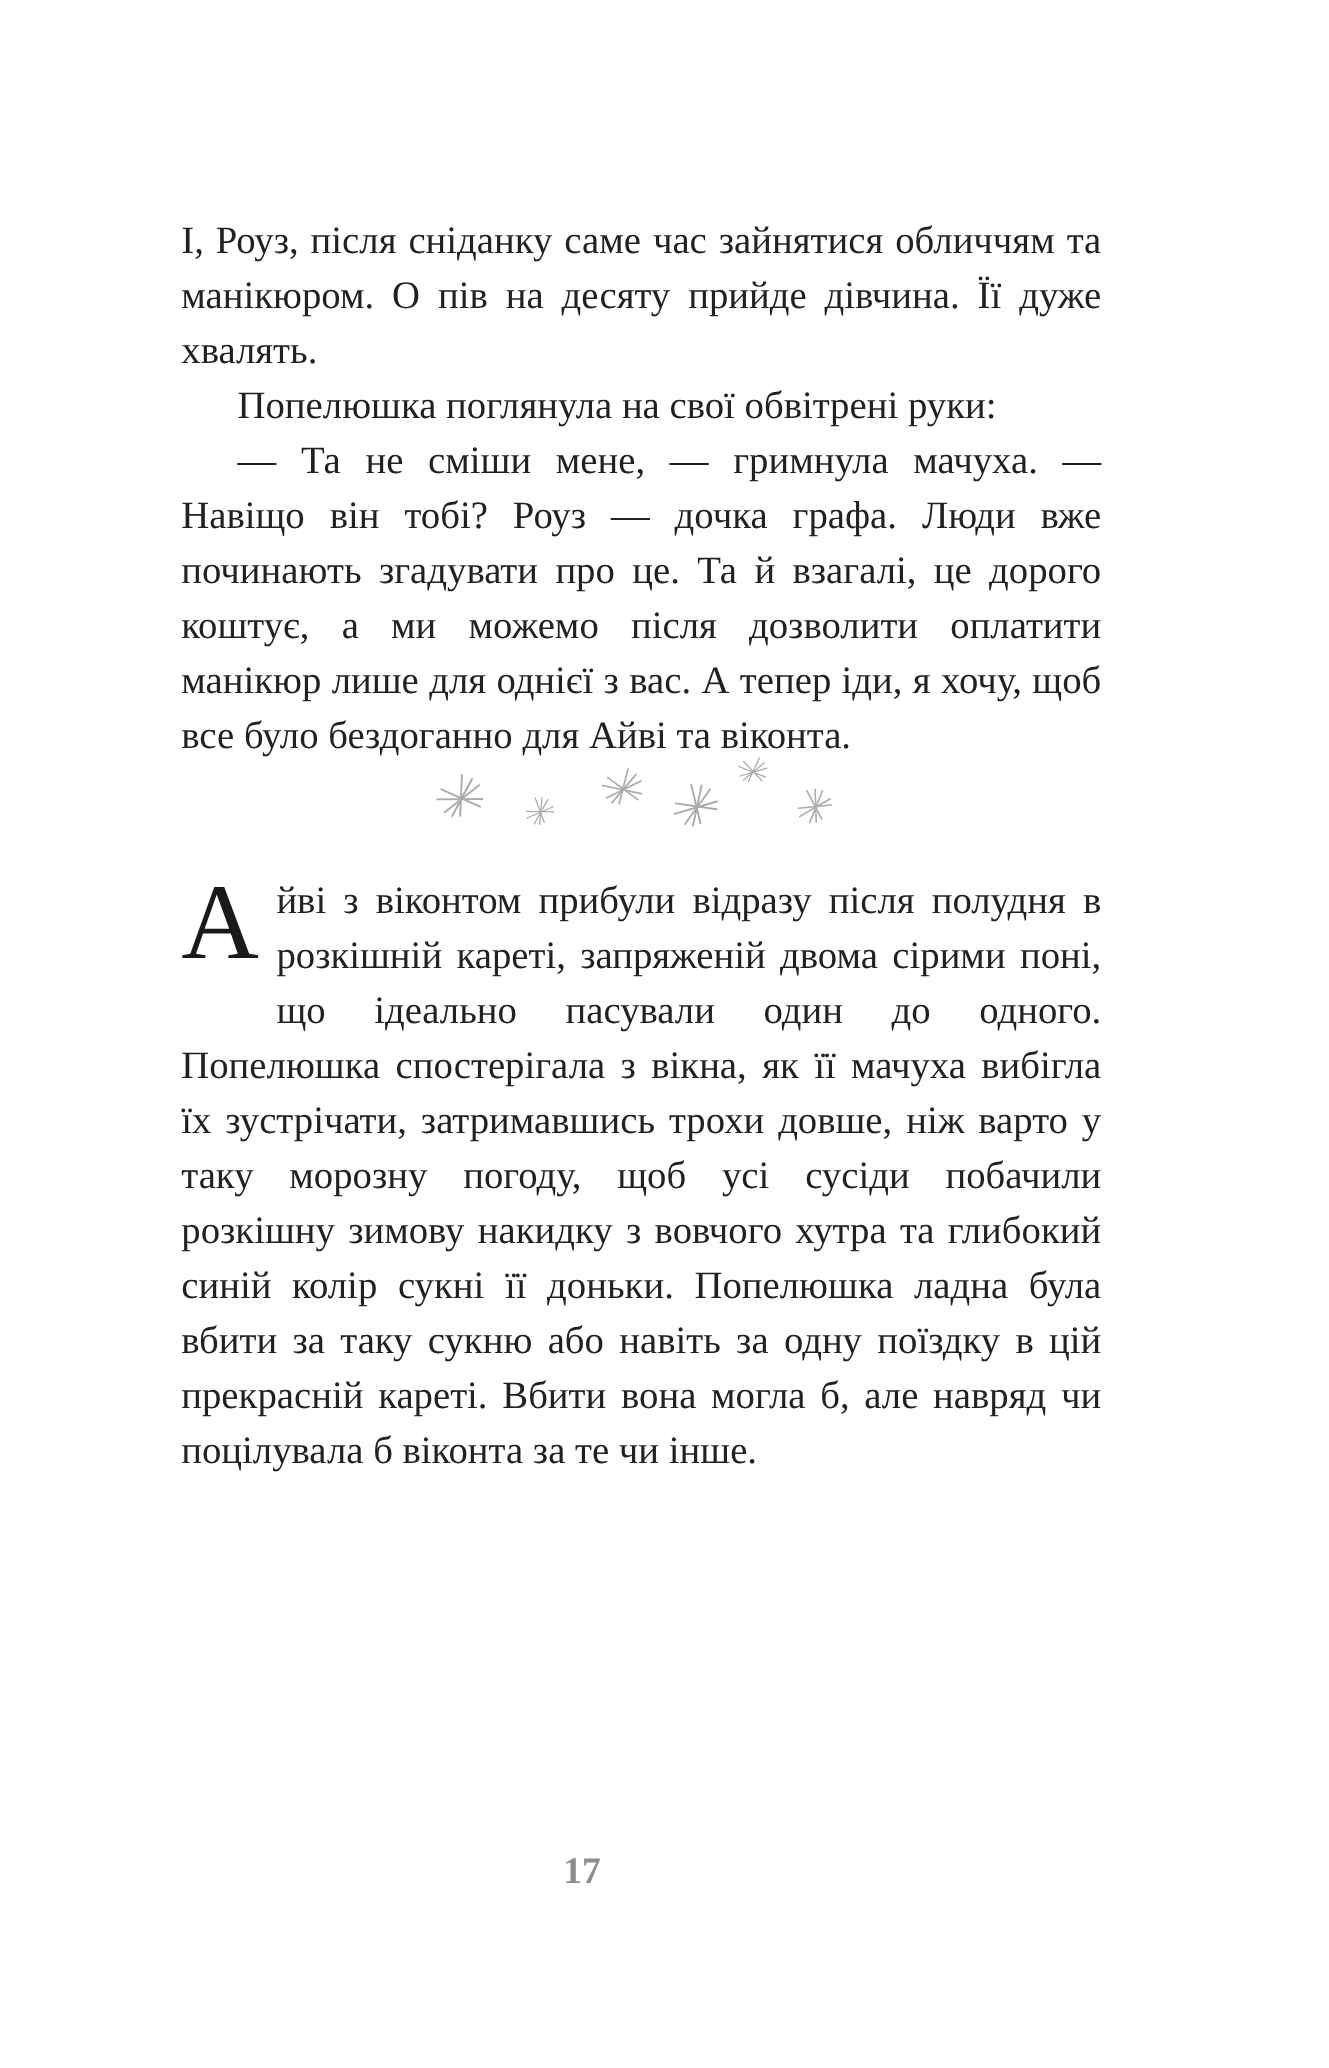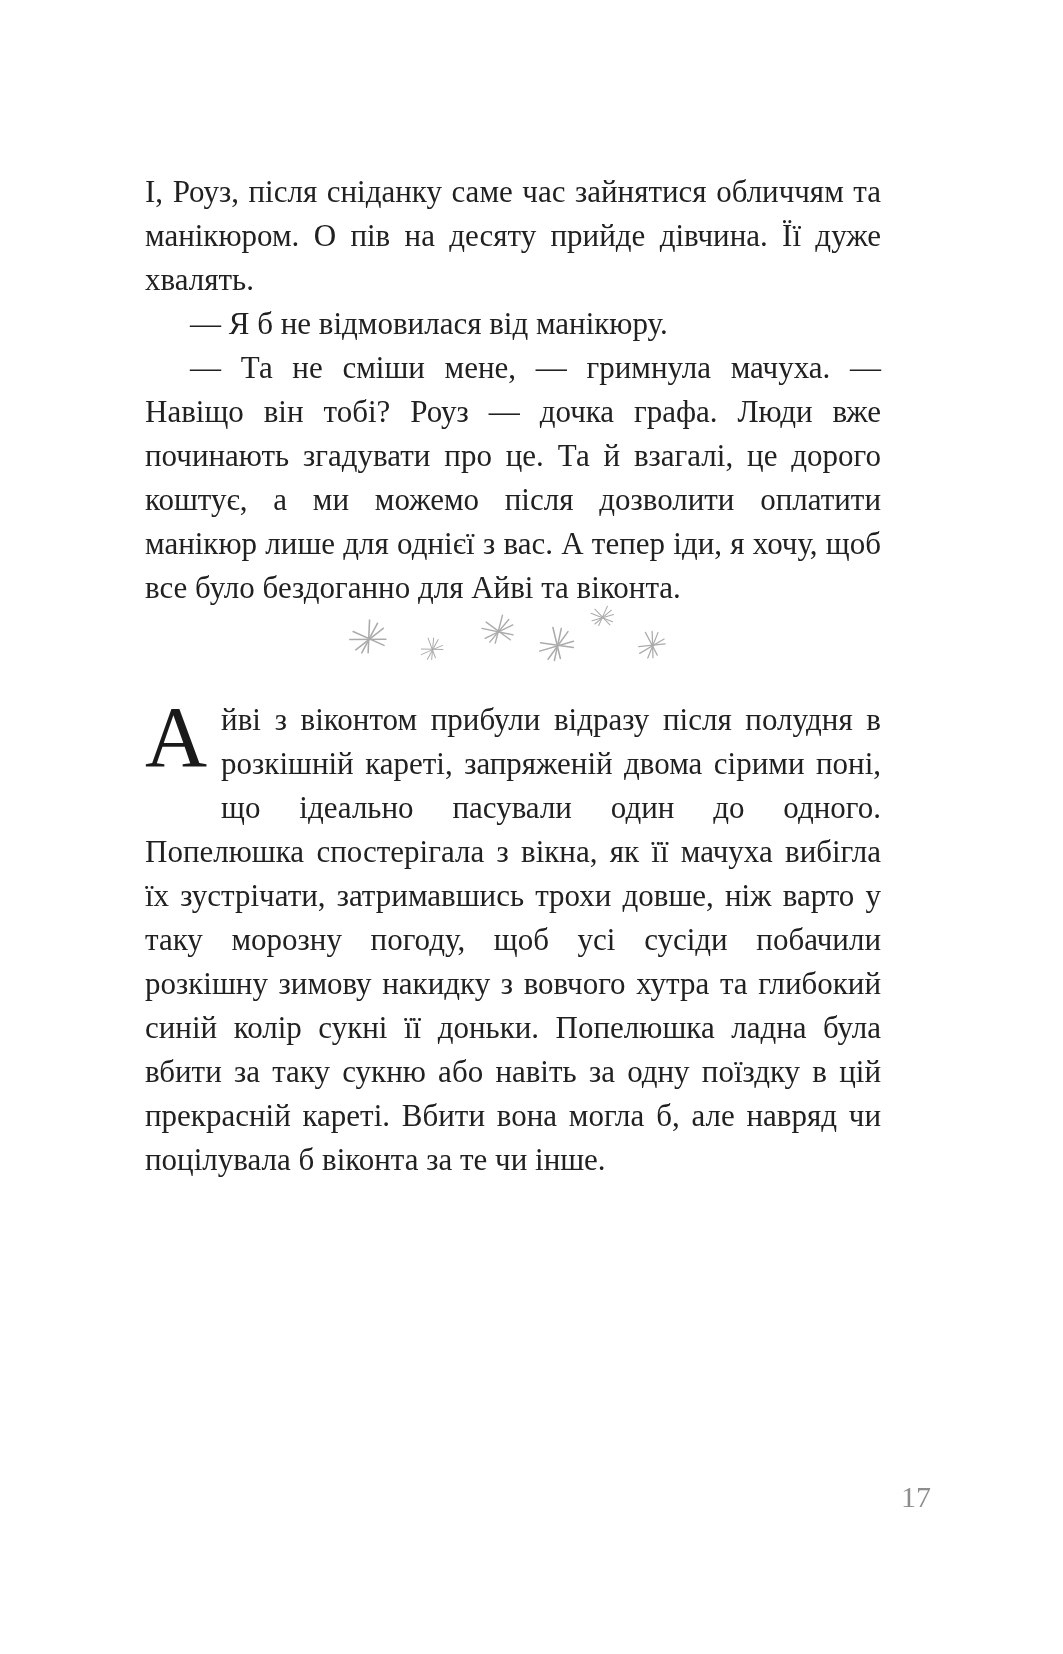--- a/index.html
+++ b/index.html
@@ -56,23 +56,24 @@
     line-height: 72px;
     height: 86px;
     margin: 3px 14px 0 0;
     color: #1a1a1a;
   }
   .page-number {
     position: absolute;
     left: 0;
     right: 40px;
     top: 1480px;
-    text-align: right;
+    text-align: center;
     font-size: 30px;
     color: #8d8d8d;
+    font-weight: bold;
   }
   .svg-defs {
     position: absolute;
     width: 0;
     height: 0;
     overflow: hidden;
   }
 </style>
 </head>
 <body>
@@ -88,22 +89,22 @@
     </g>
   </symbol>
 </svg>
 
 <div class="page">
 
   <div class="text-block">
 
     <p>І, Роуз, після сніданку саме час зайнятися обличчям та манікюром. О пів на десяту прийде дівчина. Її дуже хвалять.</p>
 
+    <p class="indent">Попелюшка поглянула на свої обвітрені руки:</p>
 
-    <p class="indent">— Я б не відмовилася від манікюру.</p>
 
     <p class="indent">— Та не сміши мене, — гримнула мачуха. — Навіщо він тобі? Роуз — дочка графа. Люди вже починають згадувати про це. Та й взагалі, це дорого коштує, а ми можемо після дозволити оплатити манікюр лише для однієї з вас. А тепер іди, я хочу, щоб все було бездоганно для Айві та віконта.</p>
 
 
     <div class="divider">
       <svg class="sparkle s1">
           <use href="#sparkle-sym"></use>
         </svg>
       <svg class="sparkle s2">
           <use href="#sparkle-sym"></use>

